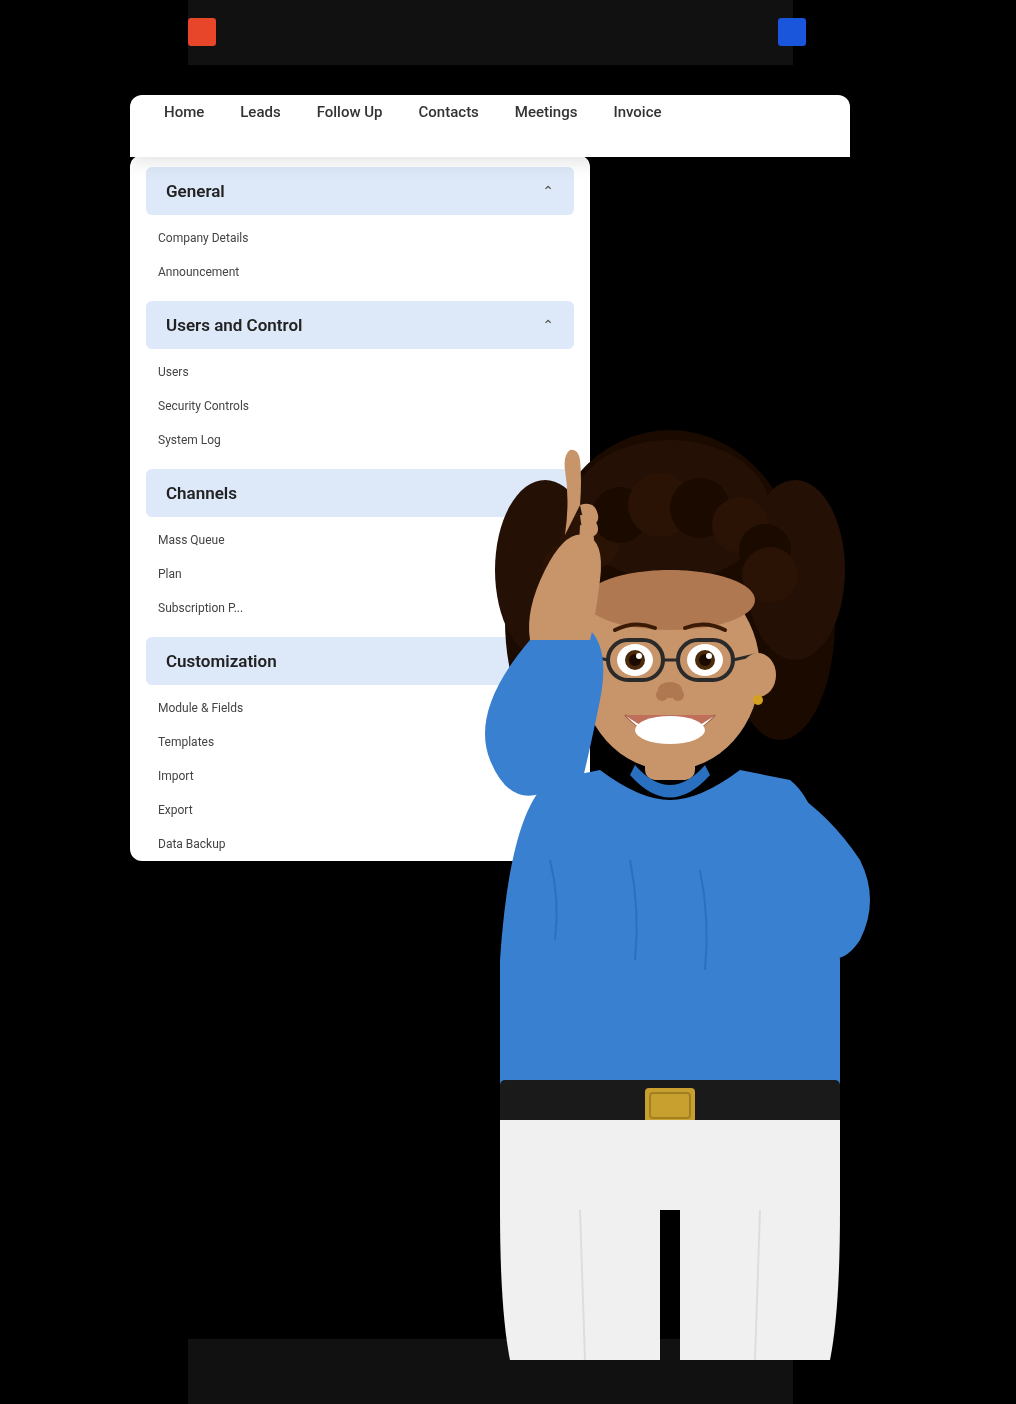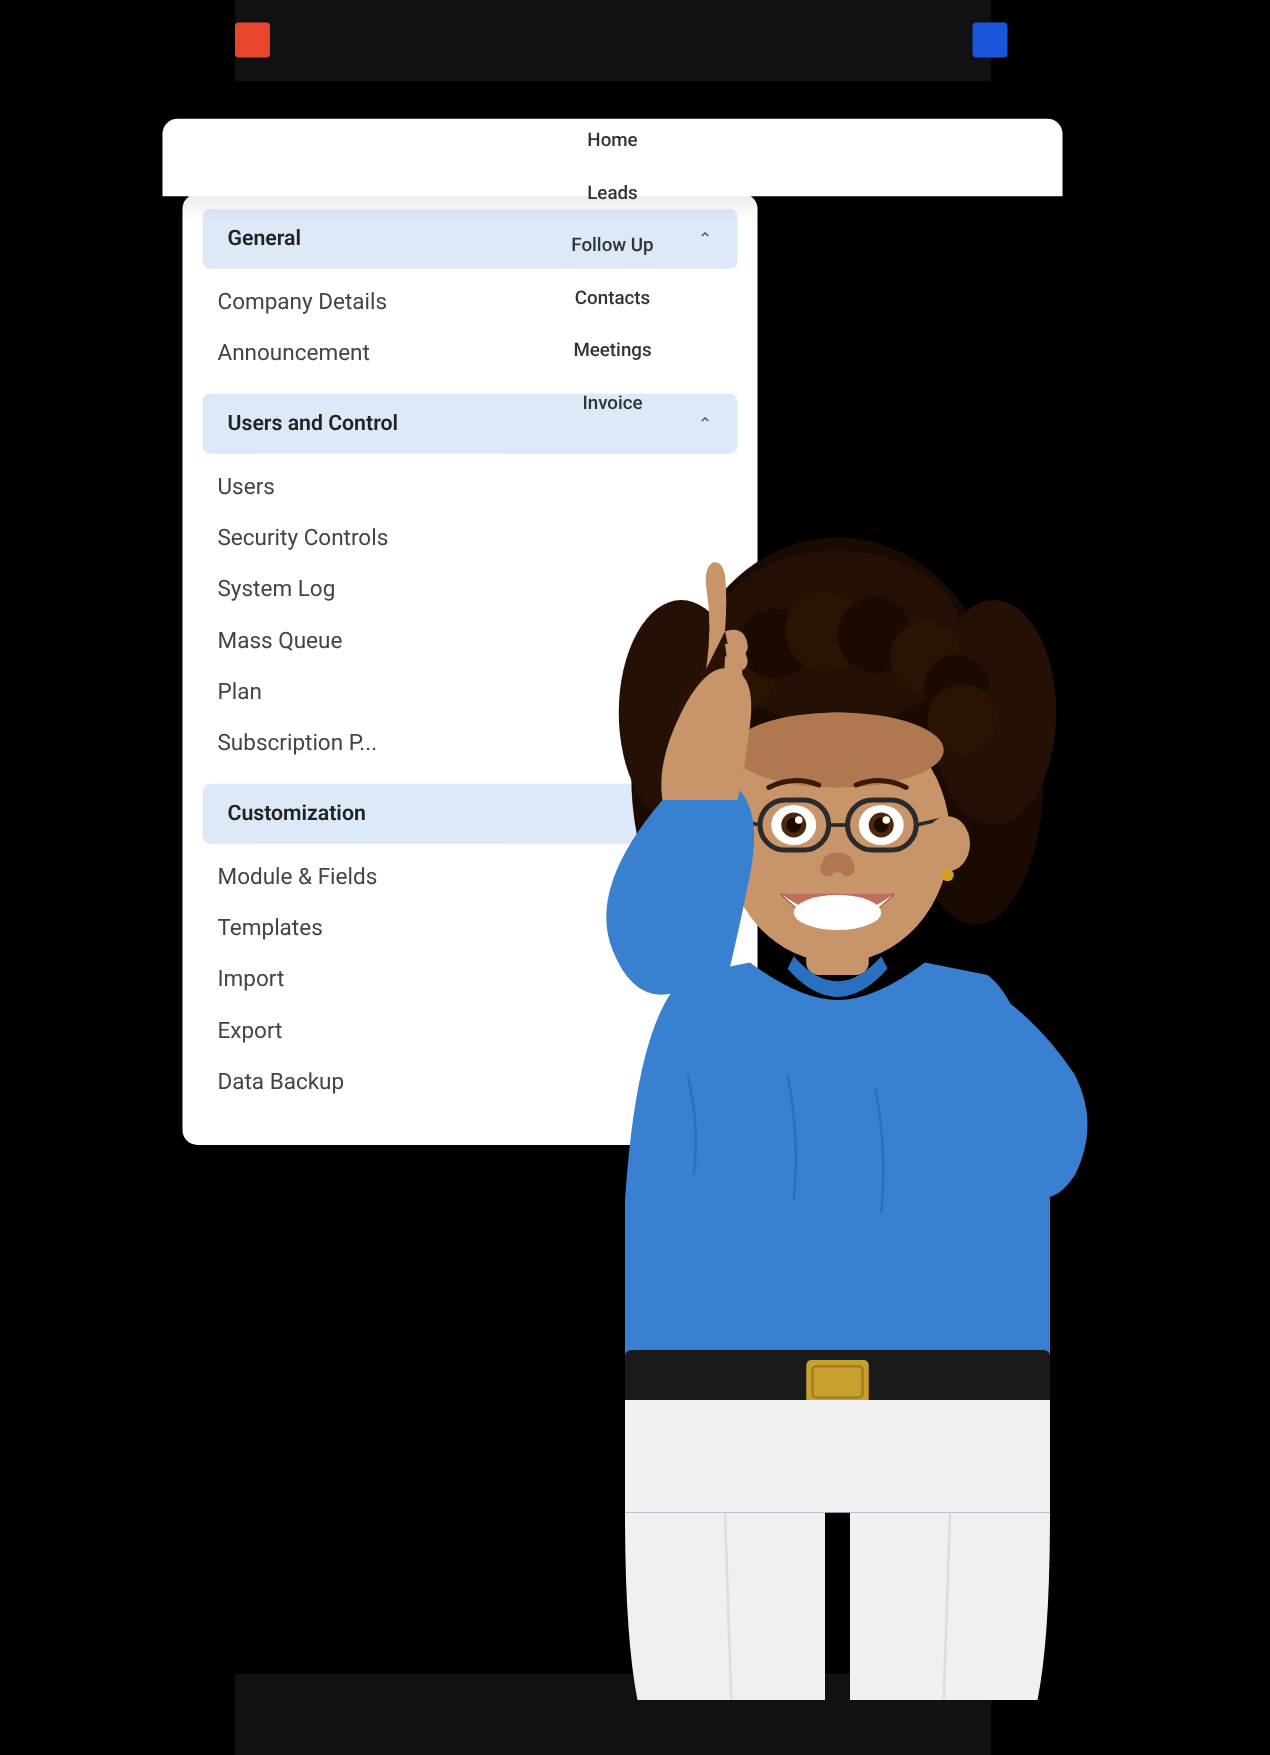--- a/index.html
+++ b/index.html
@@ -51,40 +51,36 @@
     
     .main-panel {
       position: absolute;
       top: 155px;
       left: 130px;
       width: 460px;
       background: #fff;
       border-radius: 12px;
       box-shadow: 0 8px 40px rgba(0,0,0,0.18);
       z-index: 20;
-      padding-bottom: 30px;
-      margin-left: 16px;
     }
 
     
     .nav-bar {
       position: absolute;
       top: 95px;
       left: 130px;
       width: 720px;
       background: #fff;
       border-radius: 12px 12px 0 0;
       box-shadow: 0 4px 20px rgba(0,0,0,0.12);
       z-index: 25;
       padding: 0 20px;
       height: 62px;
       display: flex;
-      align-items: center;
       gap: 8px;
-      flex-direction: column;
     }
 
     .nav-item {
       padding: 8px 14px;
       font-size: 15px;
       color: #333;
       font-weight: 500;
       cursor: pointer;
       border-radius: 6px;
       white-space: nowrap;
@@ -109,21 +105,21 @@
     }
 
     .chevron-icon {
       font-size: 14px;
       color: #555;
     }
 
     
     .menu-item {
       padding: 10px 28px;
-      font-size: 18px;
+      font-size: 12px;
       color: #444;
       cursor: pointer;
       border-radius: 4px;
     }
 
     
     .person-image {
       position: absolute;
       top: 360px;
       left: 350px;
@@ -183,20 +179,24 @@
   <div class="section-header">
     <span class="section-header-title">Users and Control</span>
     <span class="chevron-icon">⌃</span>
   </div>
   <div>
     <div class="menu-item">Users</div>
     <div class="menu-item">Security Controls</div>
     <div class="menu-item">System Log</div>
   </div>
 
+  <div class="section-header">
+    <span class="section-header-title">Channels</span>
+    <span class="chevron-icon">⌃</span>
+  </div>
   <div>
     <div class="menu-item">Mass Queue</div>
     <div class="menu-item">Plan</div>
     <div class="menu-item">Subscription P...</div>
   </div>
 
   <div class="section-header">
     <span class="section-header-title">Customization</span>
     <span class="chevron-icon">⌃</span>
   </div>

